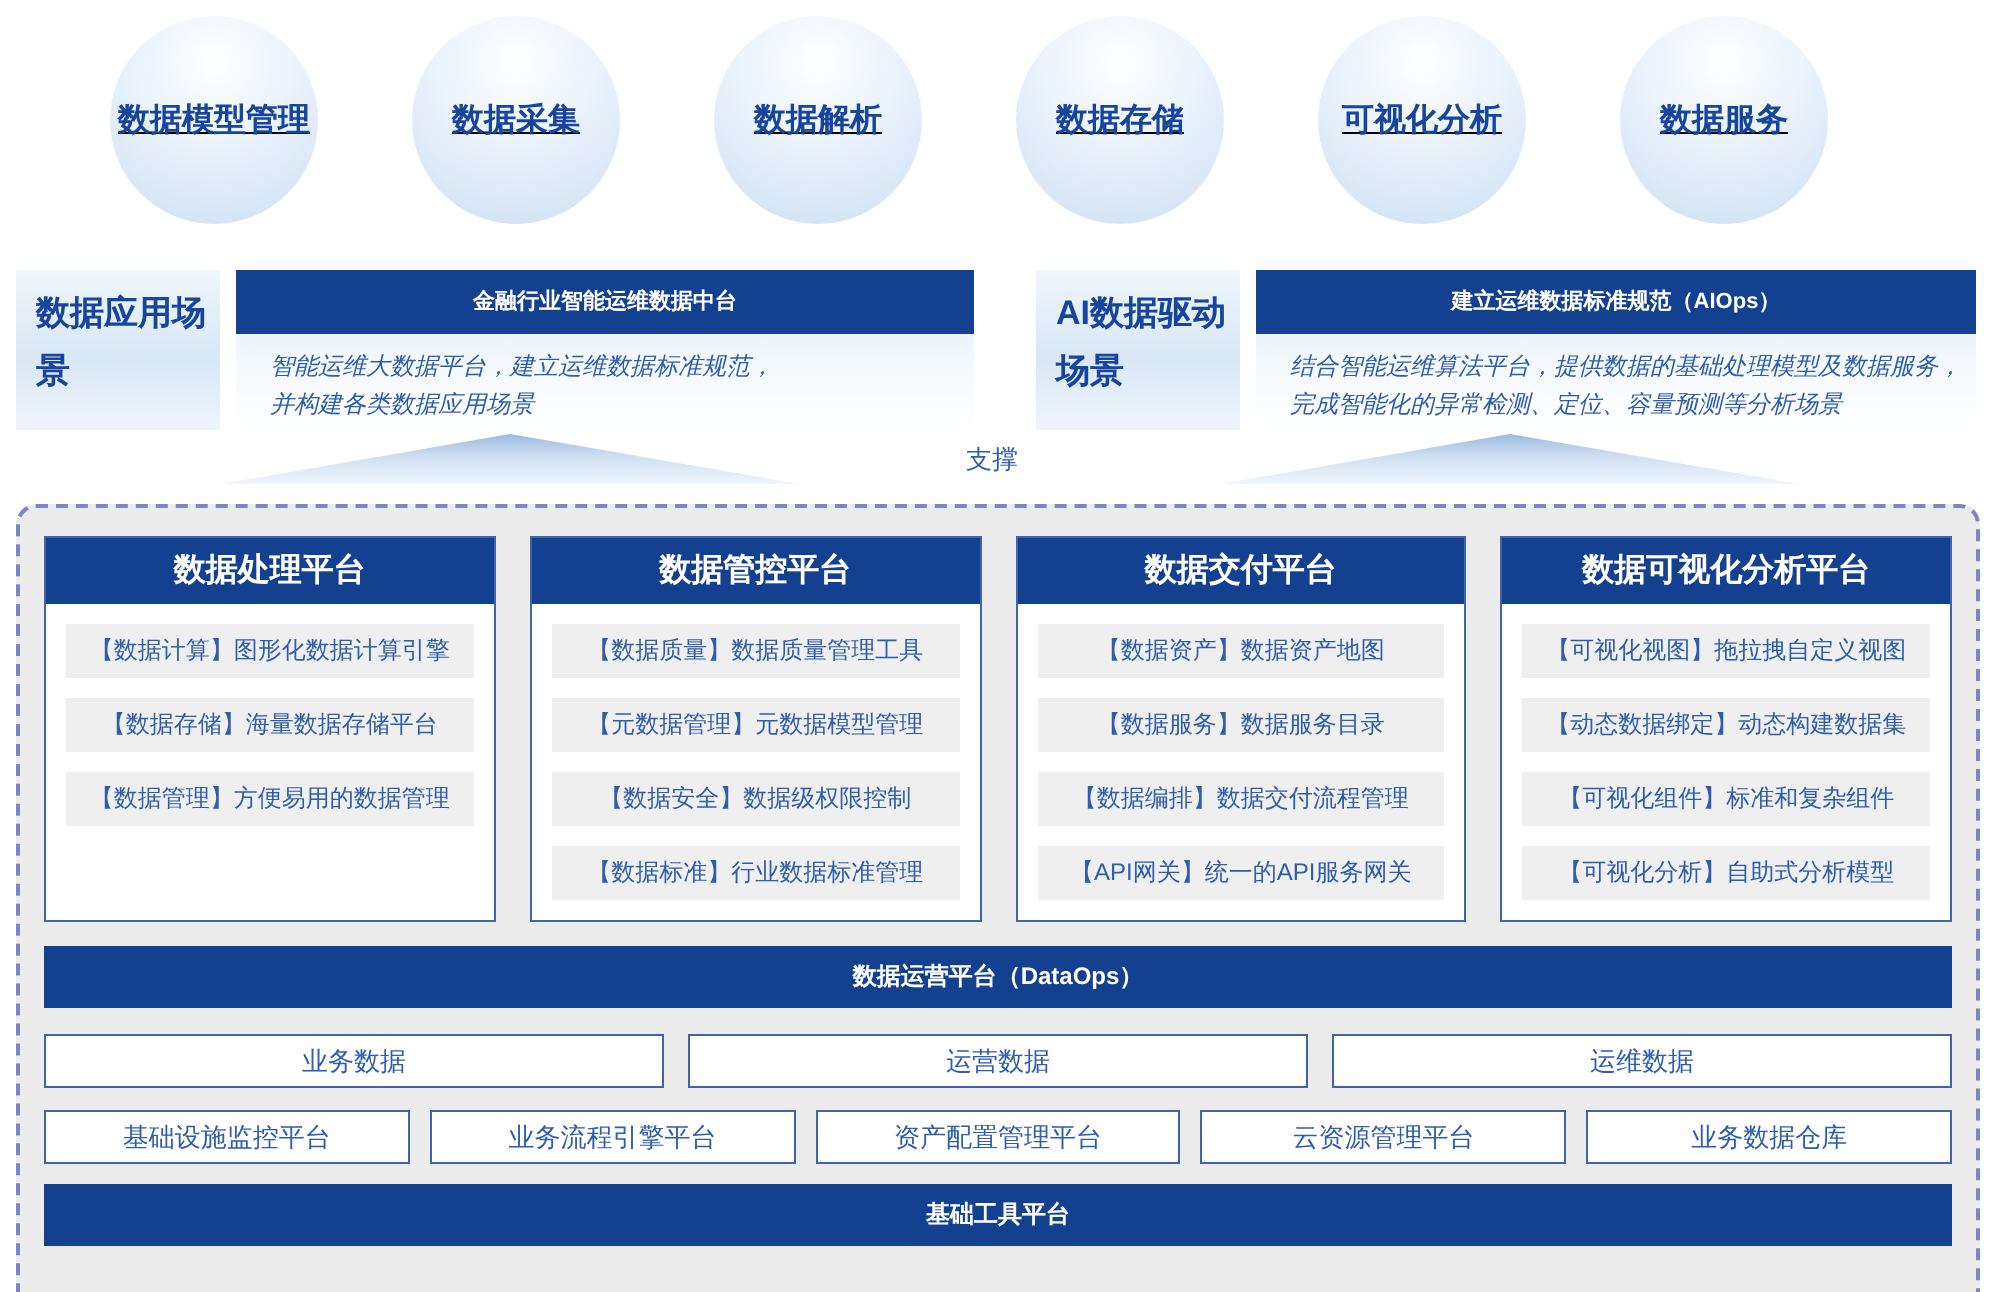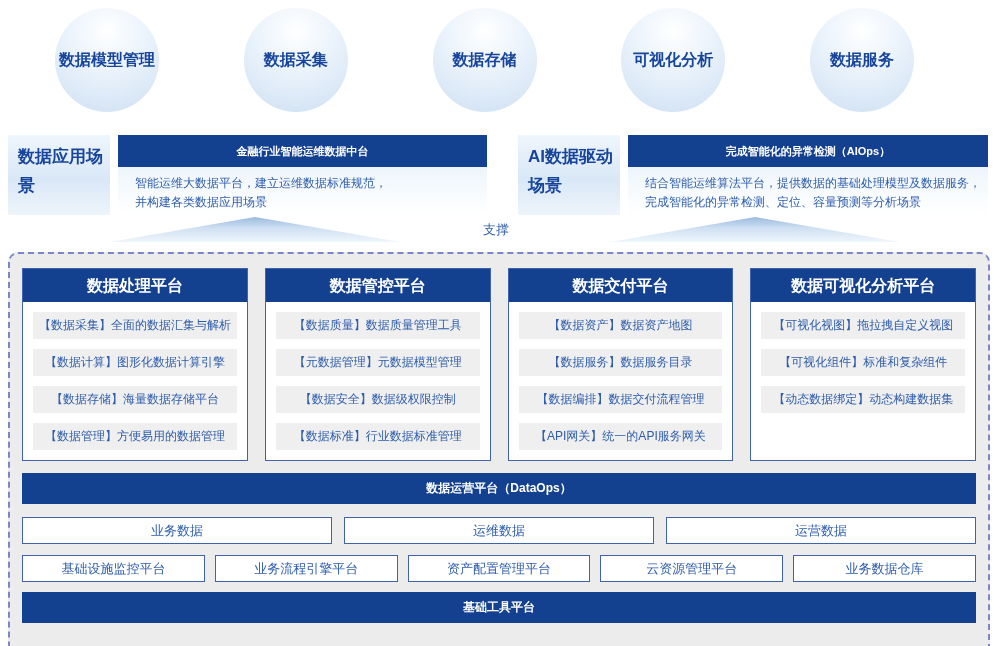--- a/index.html
+++ b/index.html
@@ -4,21 +4,21 @@
 <style>
   html,body{margin:0;padding:0;}
   body{
     width:1000px;height:646px;position:relative;overflow:hidden;
     background:#ffffff;
     font-family:"Liberation Sans","DejaVu Sans",sans-serif;
   }
   
   .bubbles{
     position:absolute;top:8px;left:0;width:969px;box-sizing:border-box;
-    display:flex;justify-content:space-between;padding:0 55px;
+    display:flex;justify-content:space-between;padding:0 55px;text-decoration:underline;
   }
   .bubble{
     width:104px;height:104px;border-radius:50%;
     background:radial-gradient(circle at 50% 22%,#ffffff 0%,#e9f2fb 45%,#cddff2 100%);
     display:flex;align-items:center;justify-content:center;
     color:var(--accent_text);font-weight:bold;font-size:16px;white-space:nowrap;
   }
   
   .scenario{position:absolute;top:135px;display:flex;gap:8px;height:80px;}
   #sc0{left:8px;width:479px;}
@@ -26,21 +26,21 @@
   .sc-tag{
     width:102px;box-sizing:border-box;padding:8px 0 0 10px;
     font-size:17px;font-weight:bold;color:var(--accent_text);line-height:1.7;
     background:linear-gradient(180deg,#eff6fc 0%,#d9e7f6 55%,#eef5fb 100%);
   }
   .sc-body{flex:1;background:linear-gradient(180deg,#dfeaf8 0%,#f4f9fd 60%,#ffffff 100%);}
   .sc-title{
     height:32px;line-height:32px;background:var(--primary);
     color:#ffffff;font-size:11px;font-weight:bold;text-align:center;white-space:nowrap;
   }
-  .sc-desc{padding:7px 0 0 17px;font-size:12px;color:var(--item_text);line-height:1.55;}
+  .sc-desc{padding:7px 0 0 17px;font-size:12px;color:var(--item_text);line-height:1.55;font-style:italic;}
   
   .tri{
     position:absolute;top:217px;width:290px;height:25px;
     clip-path:polygon(50% 0,100% 100%,0 100%);
     background:linear-gradient(180deg,#9bbade 0%,#cfe0f2 45%,#eff6fc 100%);
   }
   #tri0{left:110px;} #tri1{left:610px;}
   .support{position:absolute;top:221px;left:0;width:992px;text-align:center;
     font-size:13px;color:var(--item_text);}
   
@@ -72,58 +72,58 @@
   }
   .platforms{margin-top:11px;display:grid;grid-template-columns:repeat(5,1fr);gap:10px;}
   .tools{margin-top:10px;}
 </style>
 </head>
 <body>
 
 <div class="bubbles">
   <div class="bubble">数据模型管理</div>
   <div class="bubble">数据采集</div>
+  <div class="bubble">数据解析</div>
   <div class="bubble">数据存储</div>
   <div class="bubble">可视化分析</div>
   <div class="bubble">数据服务</div>
 </div>
 
 <div class="scenario" id="sc0">
   <div class="sc-tag">数据应用场景</div>
   <div class="sc-body">
     <div class="sc-title">金融行业智能运维数据中台</div>
     <div class="sc-desc">
       <div>智能运维大数据平台，建立运维数据标准规范，</div>
       <div>并构建各类数据应用场景</div>
     </div>
   </div>
 </div>
 
 <div class="scenario" id="sc1">
   <div class="sc-tag">AI数据驱动场景</div>
   <div class="sc-body">
-    <div class="sc-title">完成智能化的异常检测（AIOps）</div>
+    <div class="sc-title">建立运维数据标准规范（AIOps）</div>
     <div class="sc-desc">
       <div>结合智能运维算法平台，提供数据的基础处理模型及数据服务，</div>
       <div>完成智能化的异常检测、定位、容量预测等分析场景</div>
     </div>
   </div>
 </div>
 
 <div class="tri" id="tri0"></div>
 <div class="tri" id="tri1"></div>
 <div class="support">支撑</div>
 
 <div class="main">
 
   <div class="columns">
 
     <div class="card">
       <div class="card-title">数据处理平台</div>
-      <div class="chip">【数据采集】全面的数据汇集与解析</div>
       <div class="chip">【数据计算】图形化数据计算引擎</div>
       <div class="chip">【数据存储】海量数据存储平台</div>
       <div class="chip">【数据管理】方便易用的数据管理</div>
     </div>
 
     <div class="card">
       <div class="card-title">数据管控平台</div>
       <div class="chip">【数据质量】数据质量管理工具</div>
       <div class="chip">【元数据管理】元数据模型管理</div>
       <div class="chip">【数据安全】数据级权限控制</div>
@@ -134,32 +134,33 @@
       <div class="card-title">数据交付平台</div>
       <div class="chip">【数据资产】数据资产地图</div>
       <div class="chip">【数据服务】数据服务目录</div>
       <div class="chip">【数据编排】数据交付流程管理</div>
       <div class="chip">【API网关】统一的API服务网关</div>
     </div>
 
     <div class="card">
       <div class="card-title">数据可视化分析平台</div>
       <div class="chip">【可视化视图】拖拉拽自定义视图</div>
+      <div class="chip">【动态数据绑定】动态构建数据集</div>
       <div class="chip">【可视化组件】标准和复杂组件</div>
-      <div class="chip">【动态数据绑定】动态构建数据集</div>
+      <div class="chip">【可视化分析】自助式分析模型</div>
     </div>
 
   </div>
 
   <div class="bar dataops">数据运营平台（DataOps）</div>
 
   <div class="sources">
     <div class="wbox">业务数据</div>
+    <div class="wbox">运营数据</div>
     <div class="wbox">运维数据</div>
-    <div class="wbox">运营数据</div>
   </div>
 
   <div class="platforms">
     <div class="wbox">基础设施监控平台</div>
     <div class="wbox">业务流程引擎平台</div>
     <div class="wbox">资产配置管理平台</div>
     <div class="wbox">云资源管理平台</div>
     <div class="wbox">业务数据仓库</div>
   </div>
 

